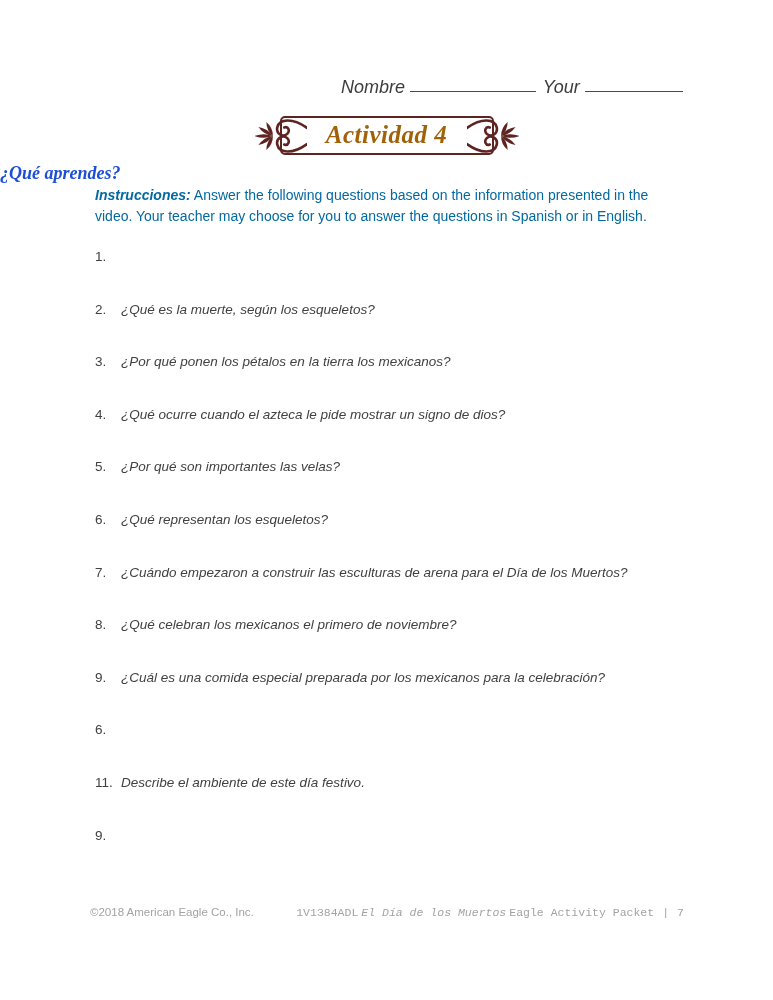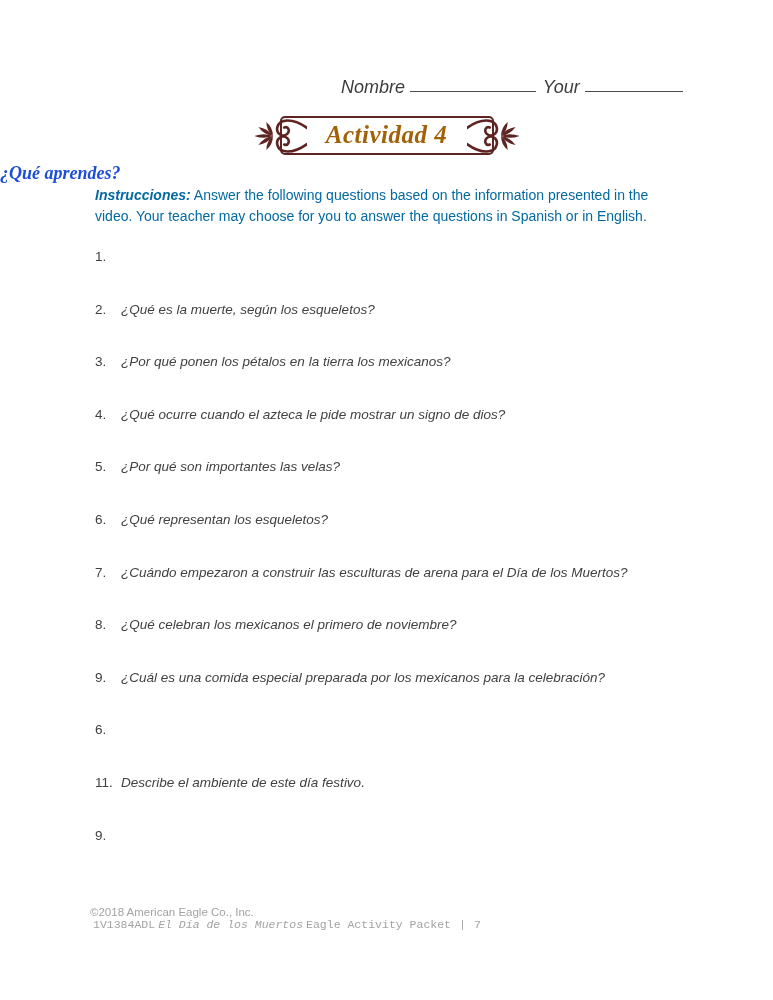--- a/index.html
+++ b/index.html
@@ -58,21 +58,21 @@
     display:flex; align-items:flex-start;
     font-size:13.5px; line-height:17px; margin-bottom:35.6px; color:#414141;
   }
   .q-num { width:26px; flex-shrink:0; font-style:normal; }
   .q-text { font-style:italic; }
 
   
   .footer {
     position:absolute; top:906px; left:90px; width:594px;
     display:flex; justify-content:space-between; align-items:baseline;
-    font-size:11.5px; color:#a3a3a3;flex-direction:column;
+    font-size:11.5px; color:#a3a3a3;
   }
   .footer-right span { margin-left:3px;font-family:Liberation Mono, monospace; }
   .footer-right .it { font-style:italic; }
   .footer-right .sep { margin:0 5px 0 8px; }
 </style>
 </head>
 <body>
 
 <div class="page">
 

